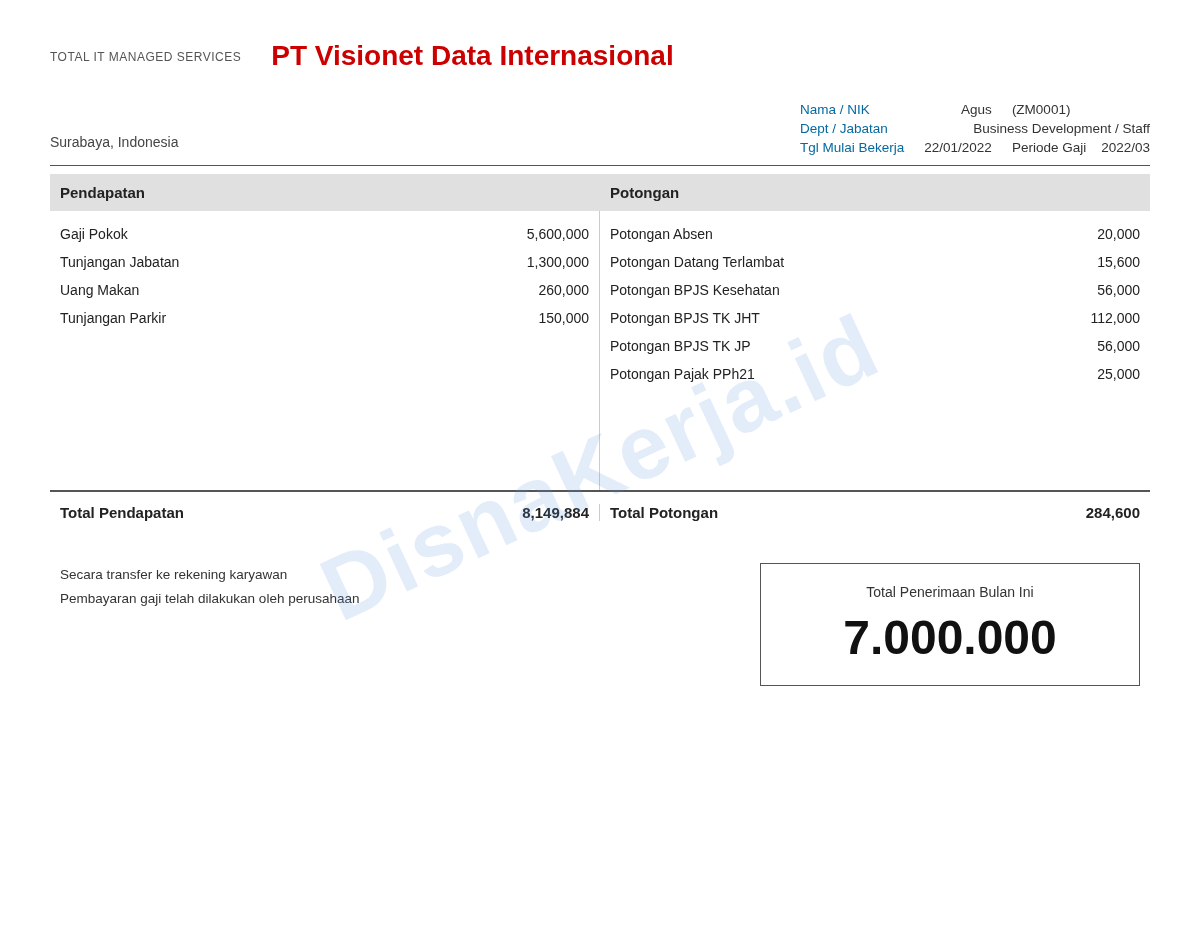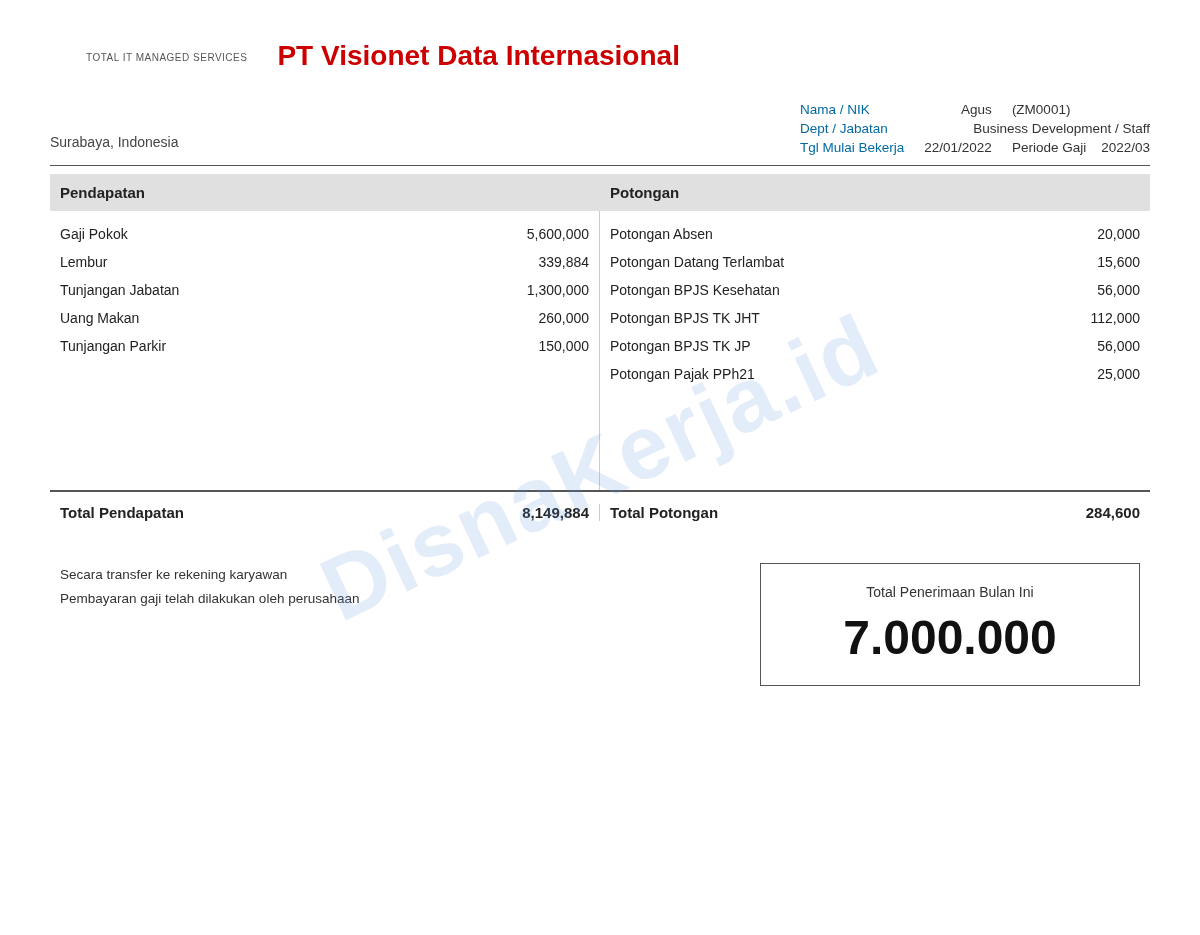--- a/index.html
+++ b/index.html
@@ -43,26 +43,25 @@
 
     .logo-visiо {
       color: #e85c00;
     }
 
     .logo-net {
       color: #f5a623;
     }
 
     .logo-subtitle {
-      font-size: 10px;
+      font-size: 12px;
       color: #555;
       letter-spacing: 0.5px;
       text-transform: uppercase;
       margin-top: 2px;
-      margin-left: 36px;
     }
 
     .company-title {
       font-size: 28px;
       font-weight: bold;
       color: #cc0000;
     }
 
     
     .info-section {
@@ -293,24 +292,20 @@
   </div>
 
   <div class="content-rows">
 
     <div class="pendapatan-col">
       <div class="item-row">
         <span class="item-name">Gaji Pokok</span>
         <span class="item-value">5,600,000</span>
       </div>
       <div class="item-row">
-        <span class="item-name">Lembur</span>
-        <span class="item-value">339,884</span>
-      </div>
-      <div class="item-row">
         <span class="item-name">Tunjangan Jabatan</span>
         <span class="item-value">1,300,000</span>
       </div>
       <div class="item-row">
         <span class="item-name">Uang Makan</span>
         <span class="item-value">260,000</span>
       </div>
       <div class="item-row">
         <span class="item-name">Tunjangan Parkir</span>
         <span class="item-value">150,000</span>

